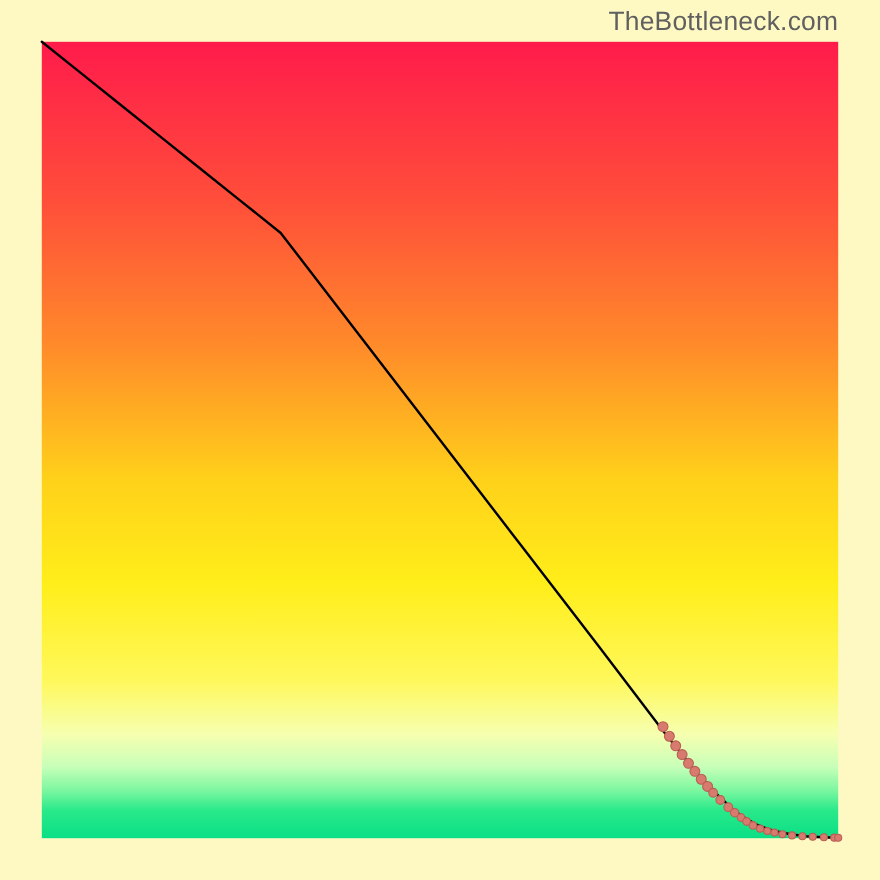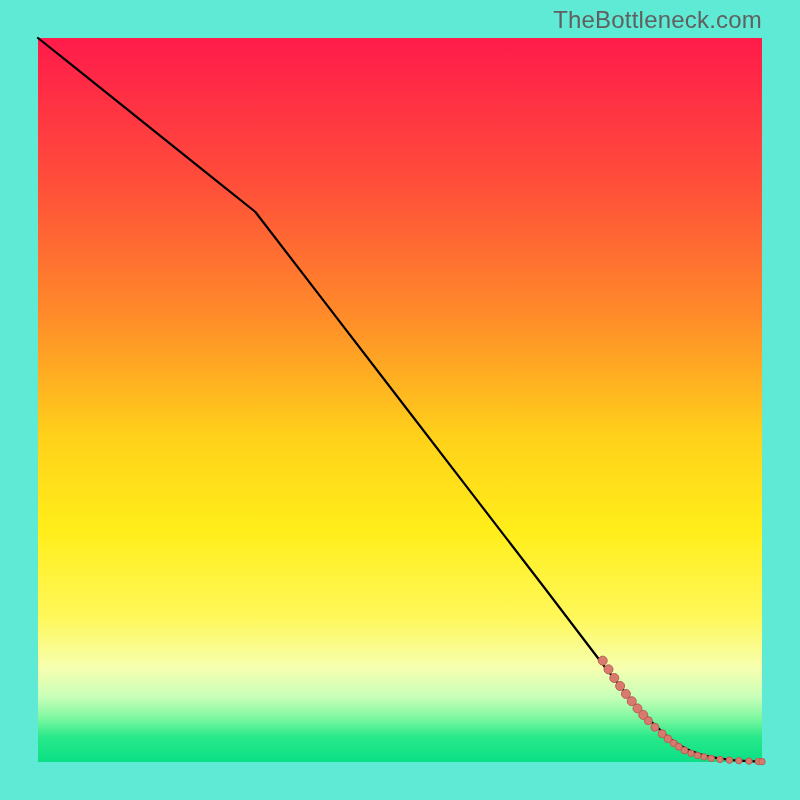--- a/index.html
+++ b/index.html
@@ -8,21 +8,21 @@
     width: 800px;
     height: 800px;
     background: #000;
     overflow: hidden;
     font-family: Arial, Helvetica, sans-serif;
   }
   .frame {
     position: relative;
     width: 800px;
     height: 800px;
-    background: #5eead4;
+    background: #fef9c3;
   }
   .plot {
     position: absolute;
     left: 38px;
     top: 38px;
     width: 724px;
     height: 724px;
     
   }
   .attribution {

